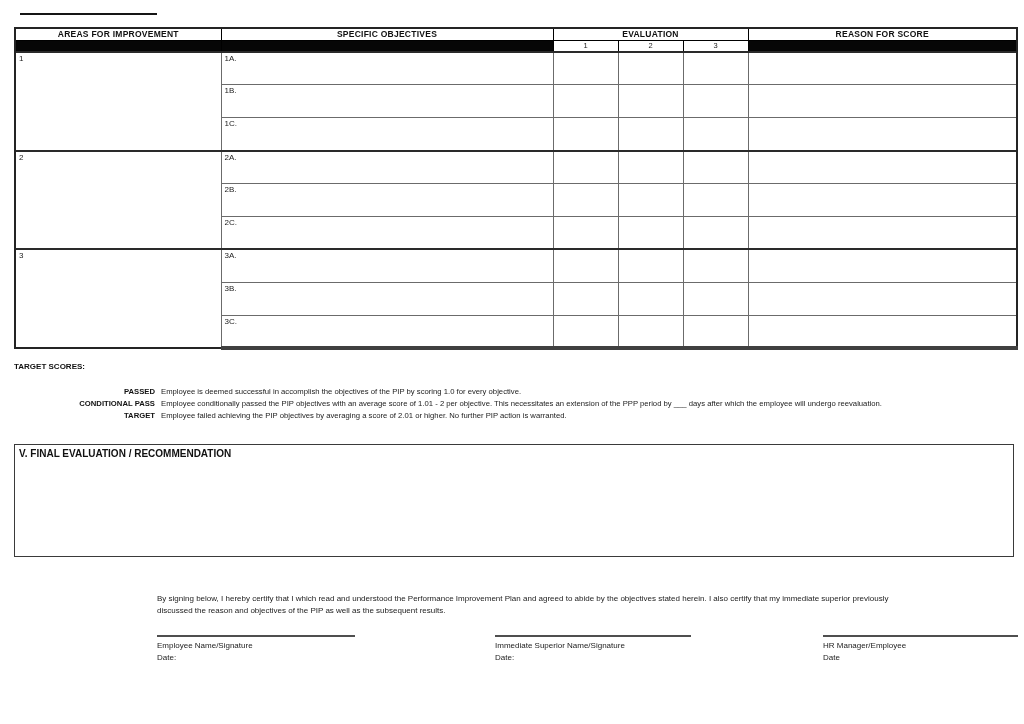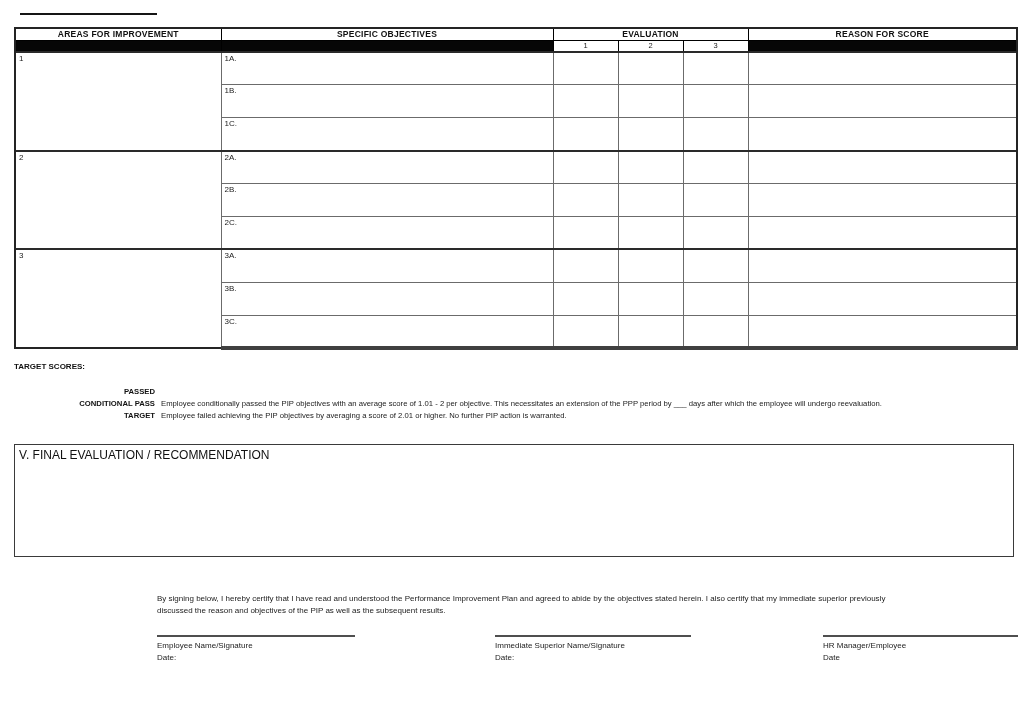--- a/index.html
+++ b/index.html
@@ -30,21 +30,21 @@
   
   .ts-title { position:absolute; left:14px; top:362px; font-size:8px; font-weight:bold; color:#111; white-space:nowrap; }
   .ts-items { position:absolute; left:14px; top:386px; }
   .ts-row { display:flex; height:12px; line-height:12px; white-space:nowrap; }
   .ts-label { width:141px; text-align:right; font-weight:bold; font-size:7.7px; color:#111; flex:0 0 141px; }
   .ts-desc { margin-left:6px; font-size:7.7px; color:#222; }
 
   
   .feb { position:absolute; left:14px; top:444px; width:1000px; height:113px;
          border:1px solid #3a3a3a; background:#fff; }
-  .feb-title { font-size:12px; font-weight:normal; color:#111; padding:3px 4px; white-space:nowrap; }
+  .feb-title { font-size:10px; font-weight:bold; color:#111; padding:3px 4px; white-space:nowrap; }
 
   
   .cert { position:absolute; left:157px; top:593px; }
   .cert-line { font-size:8px; line-height:12px; color:#222; white-space:nowrap; }
 
   
   .sig { position:absolute; top:635px; }
   .sig-rule { width:100%; height:0; border-top:2px solid #4f4f4f; }
   .sig-name { font-size:8px; color:#222; margin-top:4px; line-height:9px; white-space:nowrap; }
   .sig-date { font-size:8px; color:#222; margin-top:3px; line-height:9px; white-space:nowrap; }
@@ -154,37 +154,38 @@
         <td class="cell eval"></td>
         <td class="cell reason"></td>
       </tr>
     </tbody>
   </table>
 
   <div class="ts-title">TARGET SCORES:</div>
   <div class="ts-items">
     <div class="ts-row">
       <span class="ts-label">PASSED</span>
+      <span class="ts-desc">Employee is deemed successful in accomplish the objectives of the PIP by scoring 1.0 for every objective.</span>
     </div>
     <div class="ts-row">
       <span class="ts-label">CONDITIONAL PASS</span>
       <span class="ts-desc">Employee conditionally passed the PIP objectives with an average score of 1.01 - 2 per objective. This necessitates an extension of the PPP period by ___ days after which the employee will undergo reevaluation.</span>
     </div>
     <div class="ts-row">
       <span class="ts-label">TARGET</span>
       <span class="ts-desc">Employee failed achieving the PIP objectives by averaging a score of 2.01 or higher. No further PIP action is warranted.</span>
     </div>
   </div>
 
   <div class="feb">
     <div class="feb-title">V. FINAL EVALUATION / RECOMMENDATION</div>
   </div>
 
   <div class="cert">
-    <div class="cert-line">By signing below, I hereby certify that I have read and understood the Performance Improvement Plan and agreed to abide by the objectives stated herein. I also certify that my immediate superior previously</div>
+    <div class="cert-line">By signing below, I hereby certify that I which read and understood the Performance Improvement Plan and agreed to abide by the objectives stated herein. I also certify that my immediate superior previously</div>
     <div class="cert-line">discussed the reason and objectives of the PIP as well as the subsequent results.</div>
   </div>
 
   <div class="sig sig1">
     <div class="sig-rule"></div>
     <div class="sig-name">Employee Name/Signature</div>
     <div class="sig-date">Date:</div>
   </div>
   <div class="sig sig2">
     <div class="sig-rule"></div>

